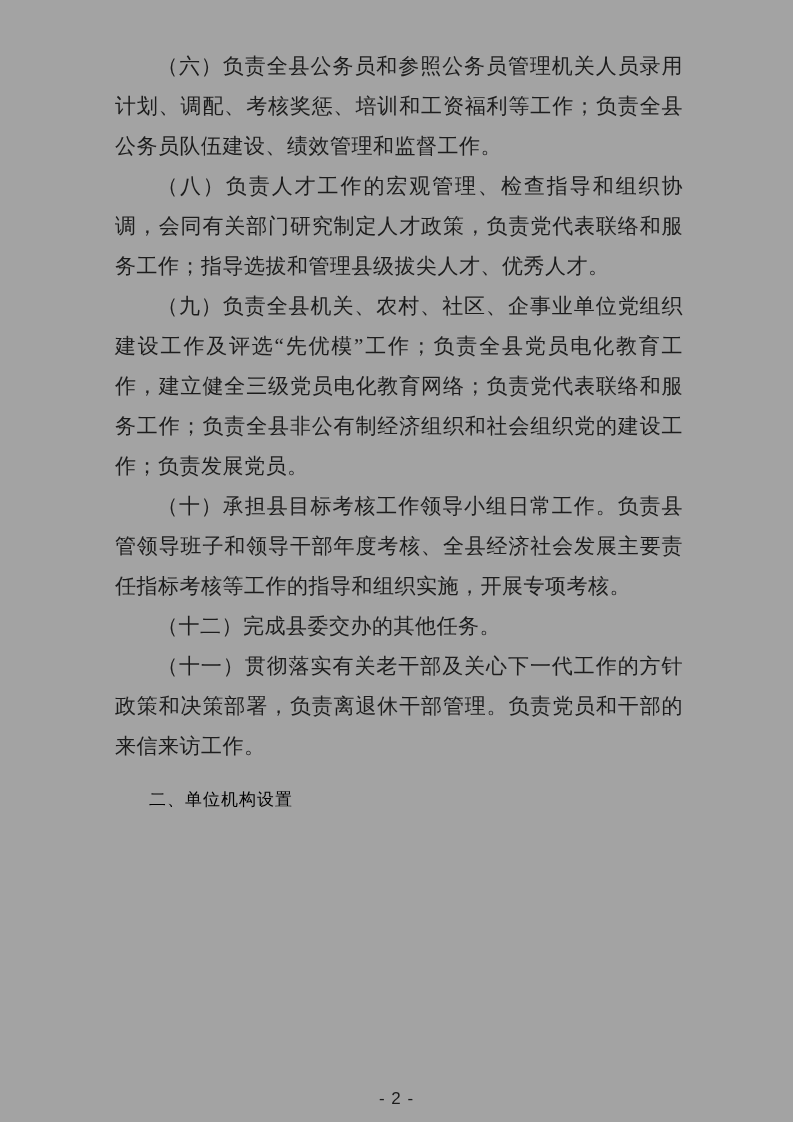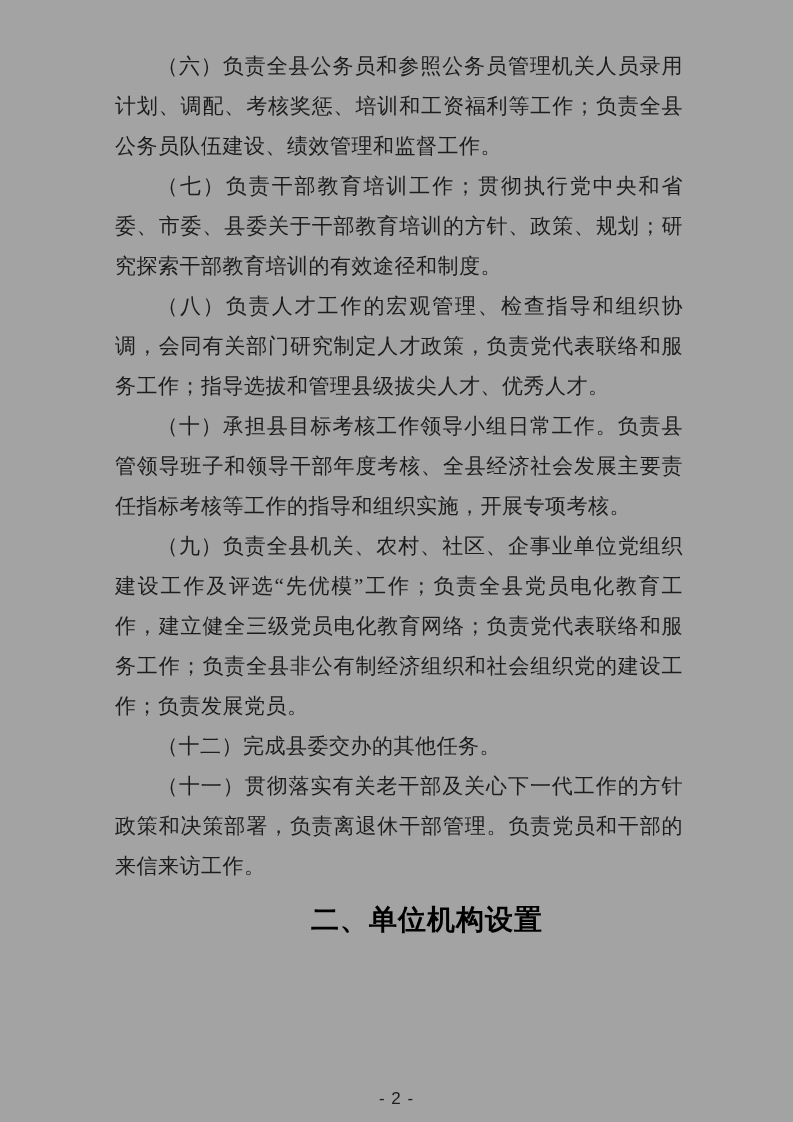--- a/index.html
+++ b/index.html
@@ -29,27 +29,26 @@
     line-height: 40px;
     color: #1c1c1c;
     text-align: justify;
     text-justify: inter-ideograph;
     text-indent: 2em;
     letter-spacing: 0.5px;
   }
   .section-heading {
     margin: 14px 0 0 0;
     font-family: "Liberation Sans", "DejaVu Sans", sans-serif;
-    font-weight: 700;
-    font-size: 28px;
+    font-weight: 400;
+    font-size: 17px;
     line-height: 40px;
     color: #000000;
     text-indent: 2em;
     letter-spacing: 1px;
-    text-align: center;
   }
   .page-footer {
     position: absolute;
     left: 0;
     bottom: 13px;
     width: 100%;
     text-align: center;
   }
   .page-number {
     font-family: "Liberation Sans", "DejaVu Sans", sans-serif;
@@ -57,24 +56,23 @@
     color: #1c1c1c;
     letter-spacing: 1px;
   }
 </style>
 </head>
 <body>
 
 <div class="page">
   <div class="content">
     <p class="body-para">（六）负责全县公务员和参照公务员管理机关人员录用计划、调配、考核奖惩、培训和工资福利等工作；负责全县公务员队伍建设、绩效管理和监督工作。</p>
-    <p class="body-para">（七）负责干部教育培训工作；贯彻执行党中央和省委、市委、县委关于干部教育培训的方针、政策、规划；研究探索干部教育培训的有效途径和制度。</p>
     <p class="body-para">（八）负责人才工作的宏观管理、检查指导和组织协调，会同有关部门研究制定人才政策，负责党代表联络和服务工作；指导选拔和管理县级拔尖人才、优秀人才。</p>
+    <p class="body-para">（九）负责全县机关、农村、社区、企事业单位党组织建设工作及评选“先优模”工作；负责全县党员电化教育工作，建立健全三级党员电化教育网络；负责党代表联络和服务工作；负责全县非公有制经济组织和社会组织党的建设工作；负责发展党员。</p>
     <p class="body-para">（十）承担县目标考核工作领导小组日常工作。负责县管领导班子和领导干部年度考核、全县经济社会发展主要责任指标考核等工作的指导和组织实施，开展专项考核。</p>
-    <p class="body-para">（九）负责全县机关、农村、社区、企事业单位党组织建设工作及评选“先优模”工作；负责全县党员电化教育工作，建立健全三级党员电化教育网络；负责党代表联络和服务工作；负责全县非公有制经济组织和社会组织党的建设工作；负责发展党员。</p>
     <p class="body-para">（十二）完成县委交办的其他任务。</p>
     <p class="body-para">（十一）贯彻落实有关老干部及关心下一代工作的方针政策和决策部署，负责离退休干部管理。负责党员和干部的来信来访工作。</p>
     <h2 class="section-heading">二、单位机构设置</h2>
   </div>
   <div class="page-footer">
     <span class="page-number">- 2 -</span>
   </div>
 </div>
 
 </body></html>

